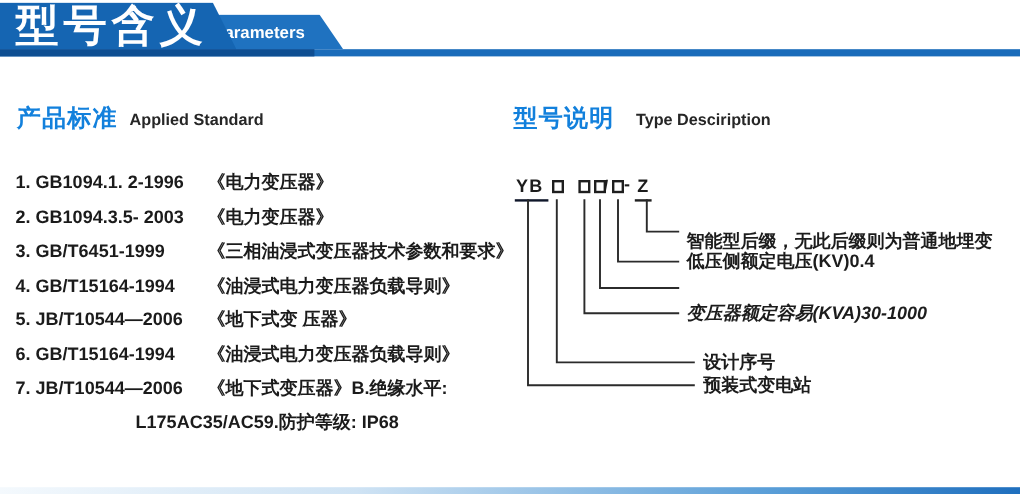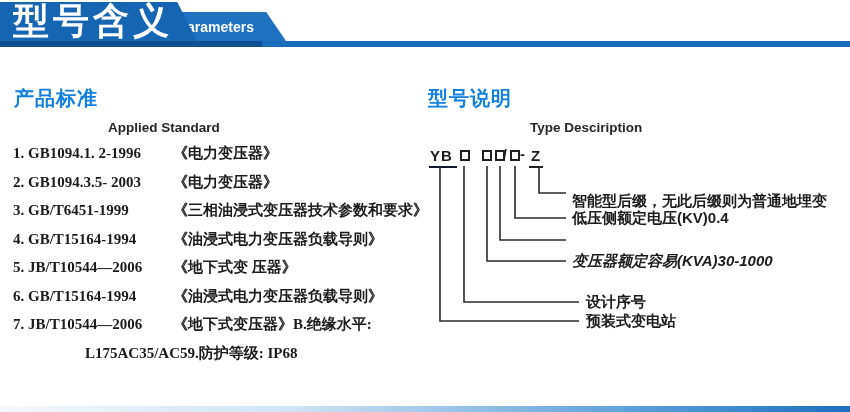--- a/index.html
+++ b/index.html
@@ -14,31 +14,31 @@
                     display:flex; align-items:center; justify-content:flex-end;
                     padding-right:32px; box-sizing:border-box; }
   .hdr-sub-text   { color:#fff; font-size:14px; font-weight:600; white-space:nowrap; }
   .hdr-block-main { position:absolute; top:2px; left:0; width:197px; height:39px; background:#1565b2;
                     clip-path:polygon(0 0, 90% 0, 100% 100%, 0 100%);
                     display:flex; align-items:center; }
   .hdr-title      { color:#fff; font-size:36px; font-weight:700; letter-spacing:4px; padding-left:13px; white-space:nowrap; }
 
   
   .sec-cn { position:absolute; color:#1280dc; font-size:20px; font-weight:700; letter-spacing:1px; white-space:nowrap; }
-  .sec-en { position:absolute; color:#262626; font-size:13.5px; font-weight:600; white-space:nowrap;margin-top:28px; }
+  .sec-en { position:absolute; color:#262626; font-size:13.5px; font-weight:600; white-space:nowrap; }
   #std-cn  { left:14px;  top:85px; }
   #std-en  { left:108px; top:92px; }
   #type-cn { left:428px; top:85px; }
   #type-en { left:530px; top:92px; }
 
   
-  .std-list { position:absolute; left:13px; top:139px; font-size:15px; font-weight:700; color:#1b1b1b;font-family:Liberation Serif, serif; }
+  .std-list { position:absolute; left:13px; top:139px; font-size:15px; font-weight:700; color:#1b1b1b; }
   .std-row  { height:28.5px; line-height:28.5px; white-space:nowrap; }
   .std-code { display:inline-block; width:160px; }
-  .std-cont { margin-left:72px; height:28.5px; line-height:28.5px; white-space:nowrap; }
+  .std-cont { margin-left:100px; height:28.5px; line-height:28.5px; white-space:nowrap; }
 
   
   .code-el { position:absolute; color:#1c1c1c; font-weight:700; font-size:15px; line-height:15px; white-space:nowrap; }
   #code-yb   { left:429px; top:148px; letter-spacing:1px; border-bottom:2px solid #0f172a; padding:0 4px 3px 1px; }
   #code-z    { left:529px; top:148px; border-bottom:2px solid #222; padding:0 3px 3px 2px; }
   #code-slash{ left:503px; top:148px; font-size:14px; }
   #code-dash { left:520px; top:146px; }
   .cbox { position:absolute; top:150px; width:10px; height:11px; border:2px solid #1f1f1f; box-sizing:border-box; background:#fff; }
   #cbox1 { left:460px; } #cbox2 { left:482px; } #cbox3 { left:495px; } #cbox4 { left:510px; }
 

